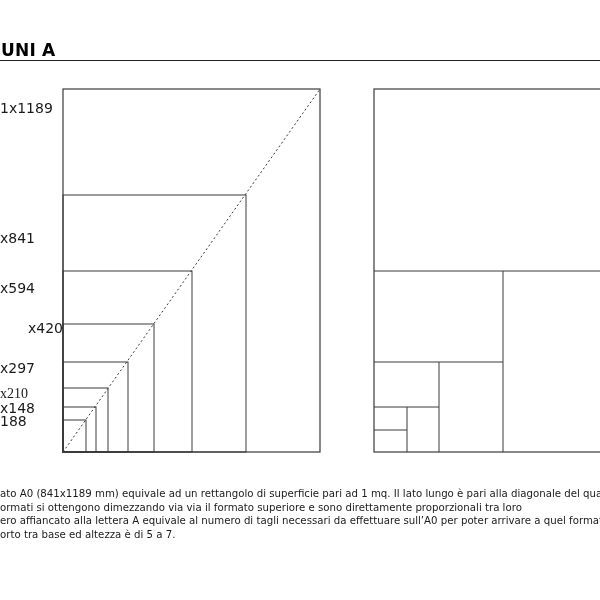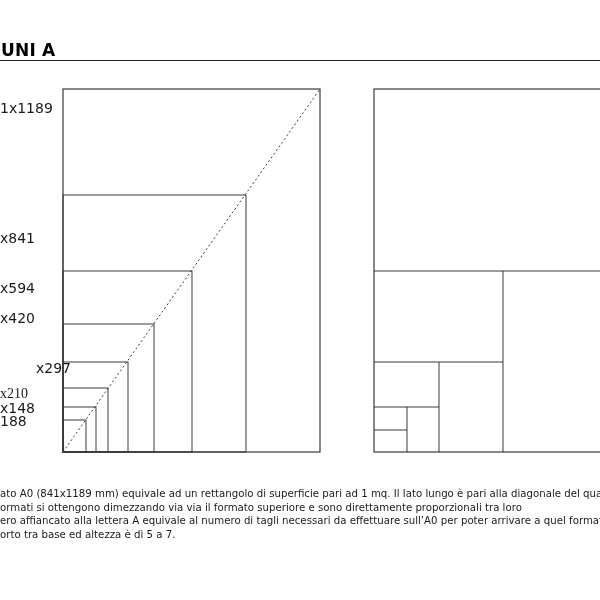--- a/index.html
+++ b/index.html
@@ -18,22 +18,22 @@
 </head>
 <body>
 
 <div class="title">UNI A</div>
 <div class="rule"></div>
 
 <div id="labels">
     <div class="label" style="top: 108px;">1x1189</div>
     <div class="label" style="top: 210px; margin-top: 28px;">x841</div>
     <div class="label" style="top: 276px; margin-top: 12px;">x594</div>
-    <div class="label" style="top: 318px;">x420</div>
-    <div class="label" style="top: 368px; padding-left: 36px;">x297</div>
+    <div class="label" style="top: 328px; padding-left: 28px;">x420</div>
+    <div class="label" style="top: 368px;">x297</div>
     <div class="label" style="top: 394px; font-family: Liberation Serif, serif;">x210</div>
     <div class="label" style="top: 408px;">x148</div>
     <div class="label" style="top: 421px;">188</div>
   </div>
 
 <svg class="diagram" id="left-diagram" width="600" height="600" viewBox="0 0 600 600">
     <rect x="63" y="89" width="257" height="363" fill="none" stroke="#3a3a3a" stroke-width="1.2"></rect>
     <rect x="63" y="195" width="183" height="257" fill="none" stroke="#3a3a3a" stroke-width="1"></rect>
     <rect x="63" y="271" width="129" height="181" fill="none" stroke="#3a3a3a" stroke-width="1"></rect>
     <rect x="63" y="324" width="91" height="128" fill="none" stroke="#3a3a3a" stroke-width="1"></rect>

